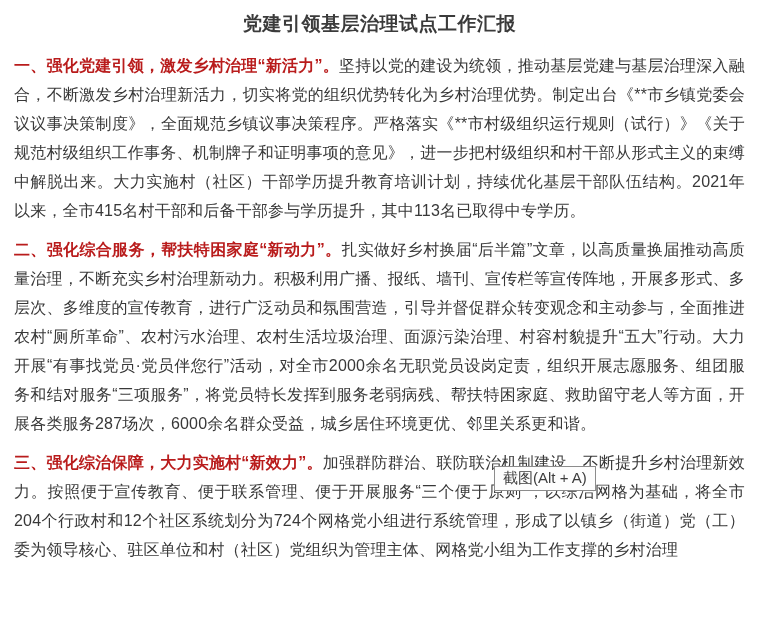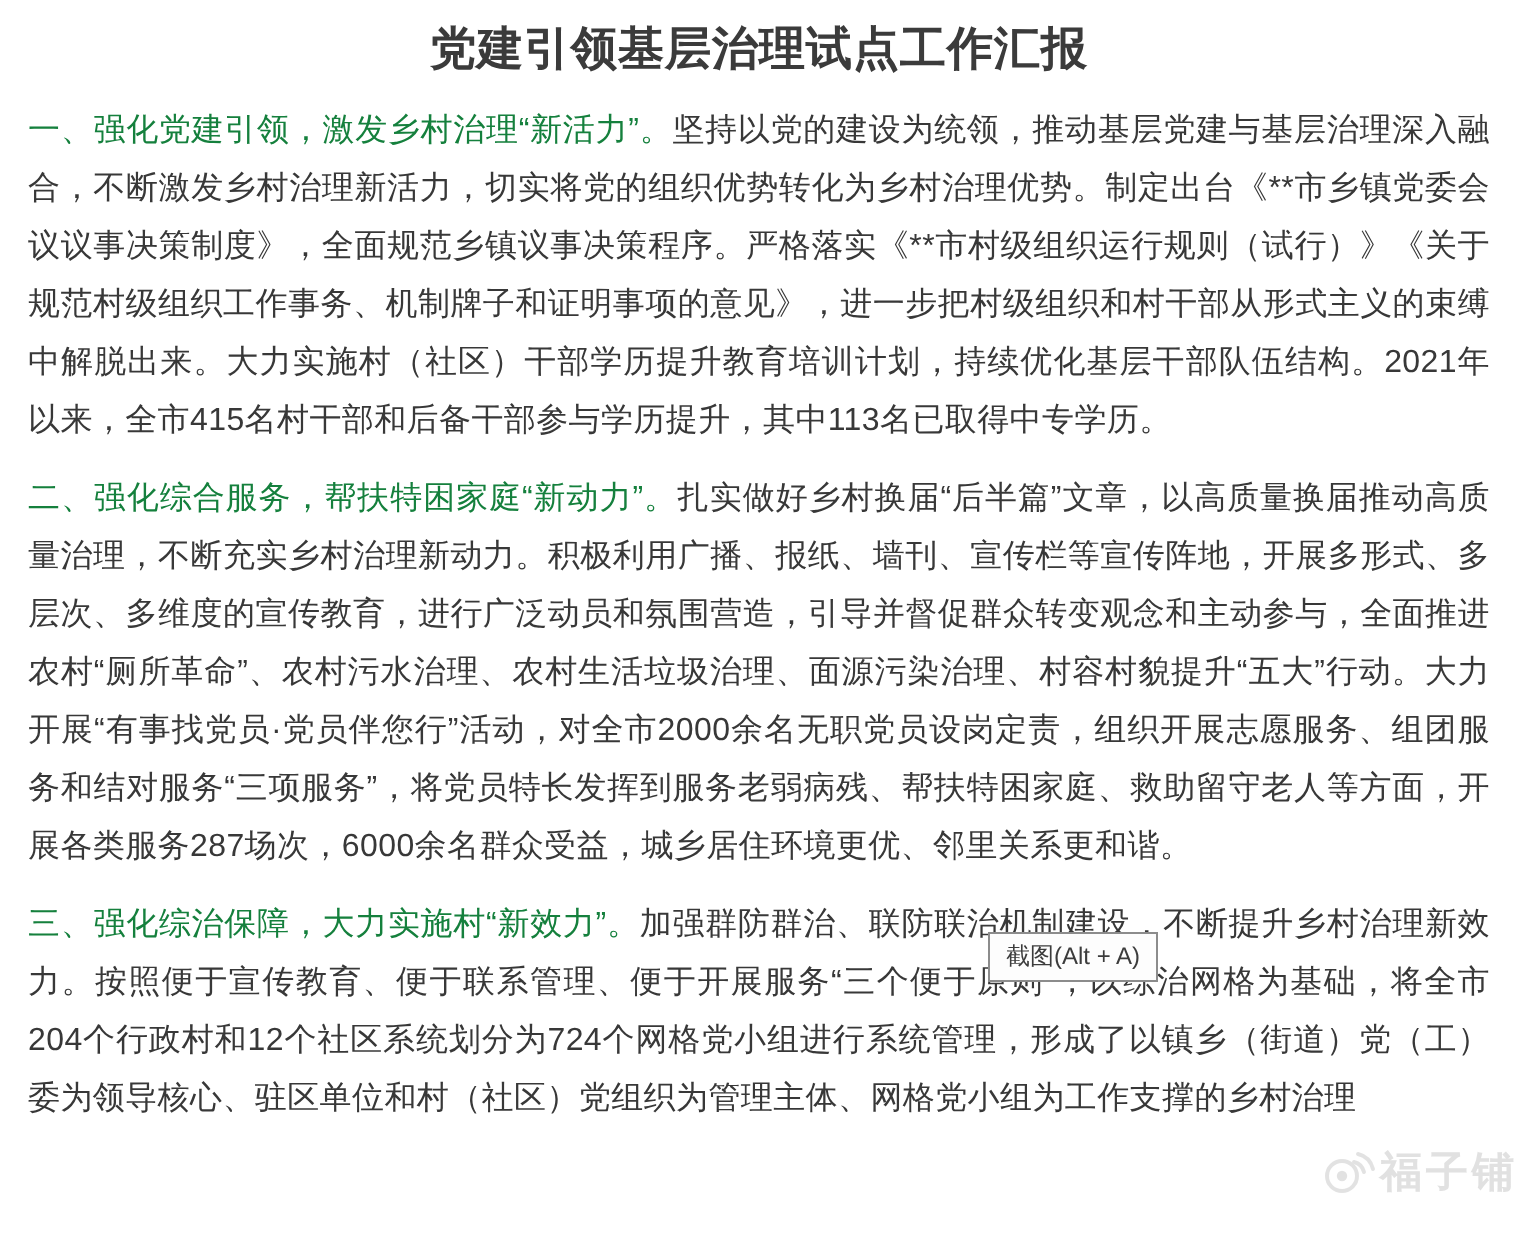--- a/index.html
+++ b/index.html
@@ -8,44 +8,44 @@
     position:relative;
     width:759px;
     height:617px;
     overflow:hidden;
     background:#ffffff;
     font-family:"Liberation Sans","DejaVu Sans",sans-serif;
     color:#333333;
   }
   .content { padding:11px 14px 0 14px; }
   .doc-title {
-    font-size:23px;
+    font-size:19px;
     font-weight:700;
     text-align:center;
     color:#3b3b3b;
     line-height:26px;
     margin-bottom:14px;
     letter-spacing:0.5px;
   }
   .para {
     font-size:16px;
     line-height:29px;
     text-align:justify;
     color:#383838;
     margin-bottom:10px;
     letter-spacing:0.2px;
   }
-  .para .lead { font-weight:400; color:#15803d; }
+  .para .lead { font-weight:700; color:#b91c1c; }
   .tooltip {
     position:absolute;
     left:494px;
     top:466px;
     background:#fdfdfd;
     border:1px solid #8c8c8c;
-    font-size:12px;
+    font-size:15px;
     line-height:16px;
     color:#3c3c3c;
     padding:3px 8px 4px 8px;
     white-space:nowrap;
     z-index:5;
   }
   .watermark {
     position:absolute;
     left:660px;
     top:572px;
@@ -74,22 +74,13 @@
 
     <p class="para"><span class="lead">一、强化党建引领，激发乡村治理“新活力”。</span><span>坚持以党的建设为统领，推动基层党建与基层治理深入融合，不断激发乡村治理新活力，切实将党的组织优势转化为乡村治理优势。制定出台《**市乡镇党委会议议事决策制度》，全面规范乡镇议事决策程序。严格落实《**市村级组织运行规则（试行）》《关于规范村级组织工作事务、机制牌子和证明事项的意见》，进一步把村级组织和村干部从形式主义的束缚中解脱出来。大力实施村（社区）干部学历提升教育培训计划，持续优化基层干部队伍结构。2021年以来，全市415名村干部和后备干部参与学历提升，其中113名已取得中专学历。</span></p>
 
     <p class="para"><span class="lead">二、强化综合服务，帮扶特困家庭“新动力”。</span><span>扎实做好乡村换届“后半篇”文章，以高质量换届推动高质量治理，不断充实乡村治理新动力。积极利用广播、报纸、墙刊、宣传栏等宣传阵地，开展多形式、多层次、多维度的宣传教育，进行广泛动员和氛围营造，引导并督促群众转变观念和主动参与，全面推进农村“厕所革命”、农村污水治理、农村生活垃圾治理、面源污染治理、村容村貌提升“五大”行动。大力开展“有事找党员·党员伴您行”活动，对全市2000余名无职党员设岗定责，组织开展志愿服务、组团服务和结对服务“三项服务”，将党员特长发挥到服务老弱病残、帮扶特困家庭、救助留守老人等方面，开展各类服务287场次，6000余名群众受益，城乡居住环境更优、邻里关系更和谐。</span></p>
 
     <p class="para"><span class="lead">三、强化综治保障，大力实施村“新效力”。</span><span>加强群防群治、联防联治机制建设，不断提升乡村治理新效力。按照便于宣传教育、便于联系管理、便于开展服务“三个便于原则”，以综治网格为基础，将全市204个行政村和12个社区系统划分为724个网格党小组进行系统管理，形成了以镇乡（街道）党（工）委为领导核心、驻区单位和村（社区）党组织为管理主体、网格党小组为工作支撑的乡村治理</span></p>
   </div>
 
   <div class="tooltip">截图(Alt + A)</div>
 
-  <div class="watermark">
-    <svg class="wm-icon" width="28" height="26" viewBox="0 0 28 26">
-      <circle cx="11" cy="15" r="7.5" fill="none" stroke="#cccccc" stroke-width="2"></circle>
-      <circle cx="11" cy="15" r="2.6" fill="#cccccc"></circle>
-      <path d="M17 8 q4 1 5 5" fill="none" stroke="#cccccc" stroke-width="2" stroke-linecap="round"></path>
-      <path d="M19 4 q6 1.5 7.5 7.5" fill="none" stroke="#cccccc" stroke-width="2" stroke-linecap="round"></path>
-    </svg>
-    <span class="wm-text">福子铺</span>
-  </div>
 </div>
 
 </body></html>

